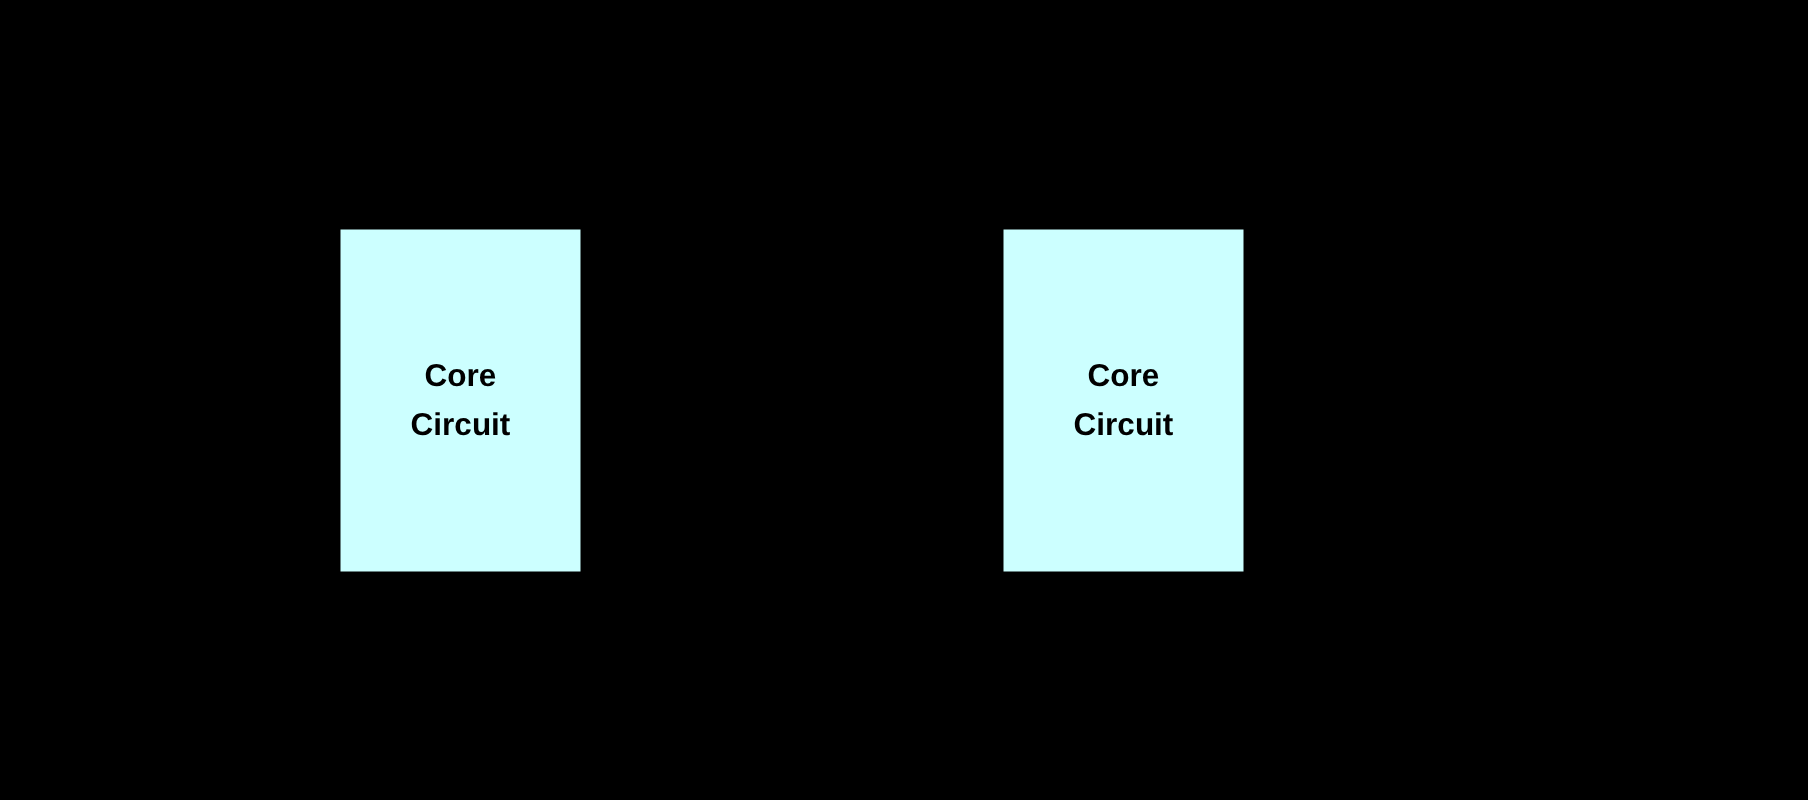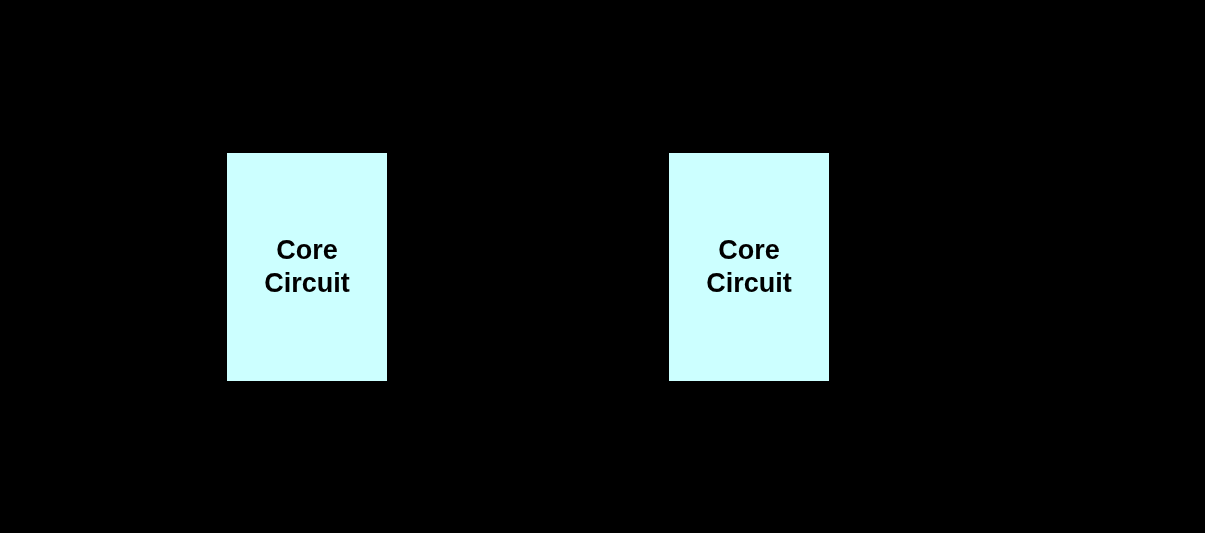--- a/index.html
+++ b/index.html
@@ -27,21 +27,21 @@
     color: #000000;
     display: flex;
     flex-direction: column;
     align-items: center;
     justify-content: center;
     text-align: center;
   }
 
   .core-block .block-label-line {
     font-weight: bold;
-    font-size: 27px;
+    font-size: 21px;
     line-height: 33px;
     color: #000000;
     white-space: nowrap;
     text-align: right;
   }
 
   #block-left  { left: 227px; top: 153px; }
   #block-right { left: 669px; top: 153px; }
 </style>
 </head>

